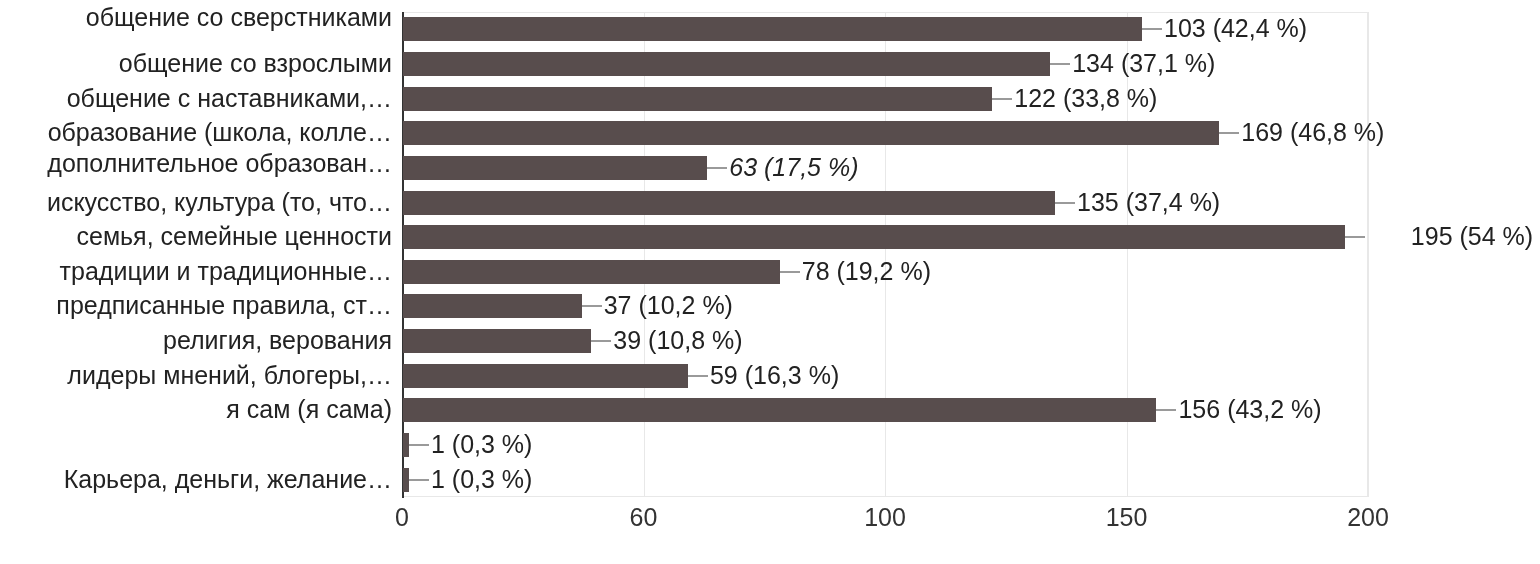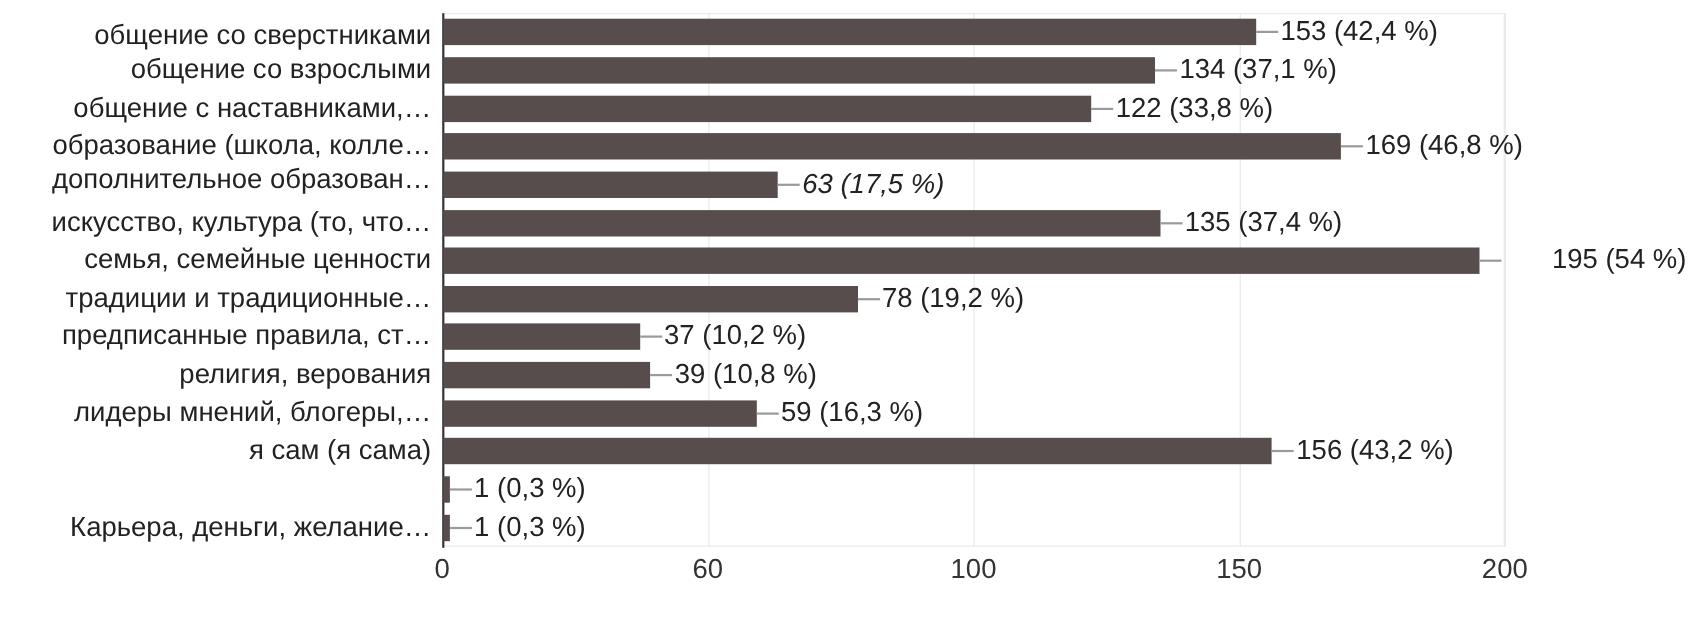--- a/index.html
+++ b/index.html
@@ -104,24 +104,24 @@
   <div class="plot-area"></div>
   <div class="axis-line"></div>
 
   <div id="gridlines">
       <div class="gridline" style="position: absolute; left: 643.5px; top: 12px; height: 485px;"></div>
       <div class="gridline" style="position: absolute; left: 885px; top: 12px; height: 485px;"></div>
       <div class="gridline" style="position: absolute; left: 1126.5px; top: 12px; height: 485px;"></div>
       <div class="gridline" style="position: absolute; left: 1368px; top: 12px; height: 485px;"></div>
     </div>
   <div id="rows">
-      <div class="cat-label" style="top: 20px;">общение со сверстниками</div>
+      <div class="cat-label" style="top: 5px;">общение со сверстниками</div>
       <div class="bar" title="153 (42,4 %)" style="top: 17.3214px; width: 738.99px; height: 24px; background: rgb(88, 77, 77);"></div>
       <div class="leader" style="left: 1141.99px; top: 28.3214px;"></div>
-      <div class="value-label" style="left: 1163.99px; top: 16.3214px;">153 (42,4 %)</div>
+      <div class="value-label" style="left: 1163.99px; top: 16.3214px;">103 (42,4 %)</div>
       <div class="cat-label" style="top: 50.9643px; margin-left: 33px;">общение со взрослыми</div>
       <div class="bar" title="134 (37,1 %)" style="top: 51.9643px; width: 647.22px; height: 24px; background: rgb(88, 77, 77);"></div>
       <div class="leader" style="left: 1050.22px; top: 62.9643px;"></div>
       <div class="value-label" style="left: 1072.22px; top: 50.9643px;">134 (37,1 %)</div>
       <div class="cat-label" style="top: 85.6071px;">общение с наставниками,…</div>
       <div class="bar" title="122 (33,8 %)" style="top: 86.6071px; width: 589.26px; height: 24px; background: rgb(88, 77, 77);"></div>
       <div class="leader" style="left: 992.26px; top: 97.6071px;"></div>
       <div class="value-label" style="left: 1014.26px; top: 85.6071px;">122 (33,8 %)</div>
       <div class="cat-label" style="top: 120.25px;">образование (школа, колле…</div>
       <div class="bar" title="169 (46,8 %)" style="top: 121.25px; width: 816.27px; height: 24px; background: rgb(88, 77, 77);"></div>

